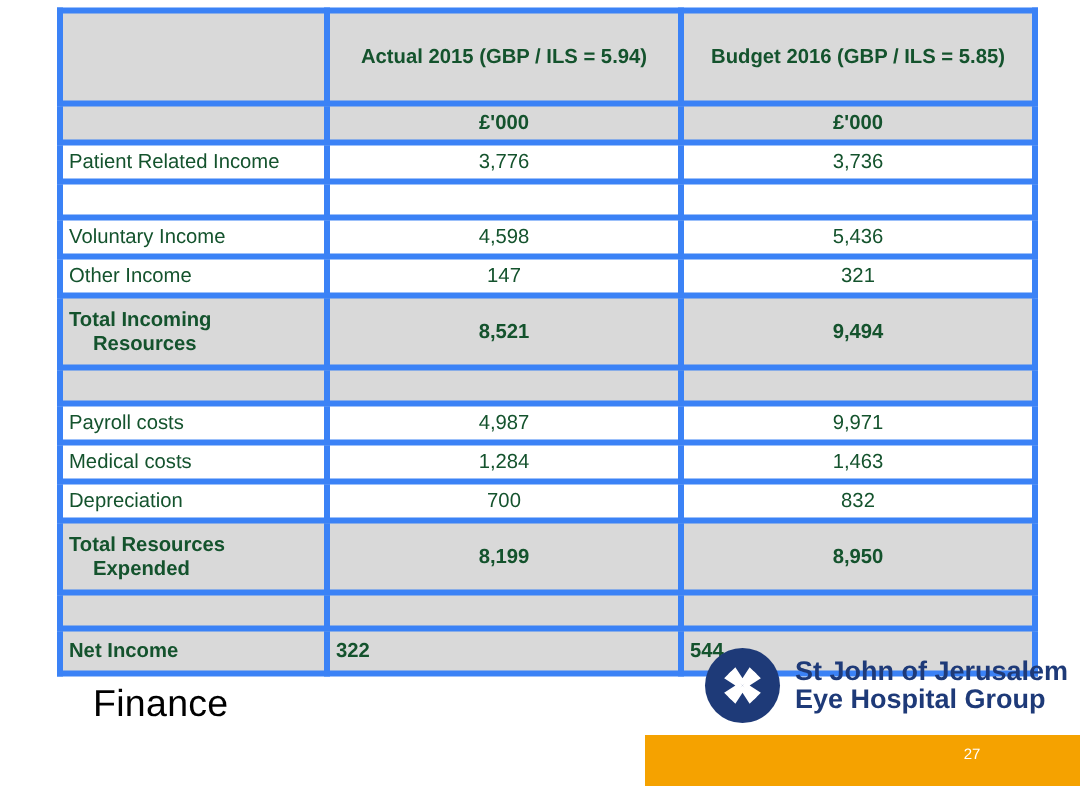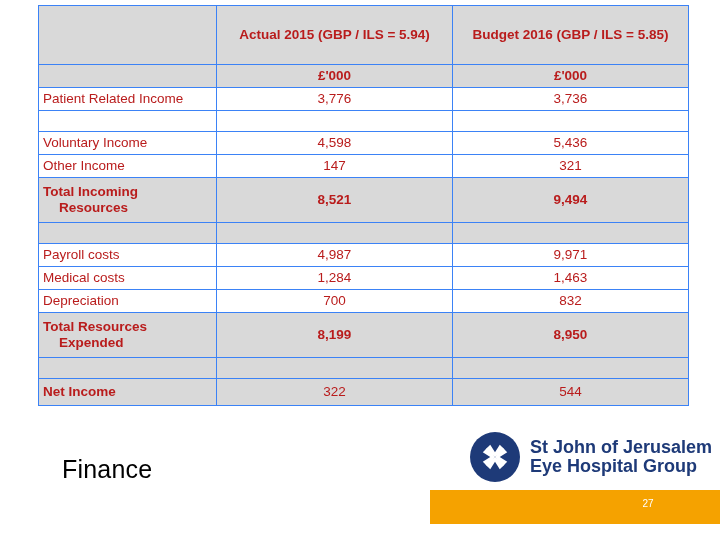--- a/index.html
+++ b/index.html
@@ -29,24 +29,24 @@
     top: 5px;
     width: 650px;
     border-collapse: collapse;
     table-layout: fixed;
   }
   table.fin col.c0 { width: 178px; }
   table.fin col.c1 { width: 236px; }
   table.fin col.c2 { width: 236px; }
 
   table.fin td {
-    border: 1px solid #3b82f6;
+    border: 4px solid #3b82f6;
     padding: 0 4px;
     font-size: 13.5px;
-    color: #b91c1c;
+    color: #14532d;
     vertical-align: middle;
     line-height: 1.15;
   }
 
   .hdr-row td {
     background: #d9d9d9;
     text-align: center;
     font-weight: bold;
     height: 58px;
     padding: 2px 6px;
@@ -96,21 +96,21 @@
     background: #d9d9d9;
     height: 20px;
   }
 
   .net-row td {
     background: #d9d9d9;
     height: 26px;
     font-weight: bold;
   }
   .net-row td.label { text-align: left; }
-  .net-row td.num { text-align: center; font-weight: normal; }
+  .net-row td.num { text-align: left; font-weight: bold; }
 
   
   .slide-title {
     position: absolute;
     left: 62px;
     top: 455px;
     font-size: 25px;
     color: #000000;
     letter-spacing: 0.2px;
   }

